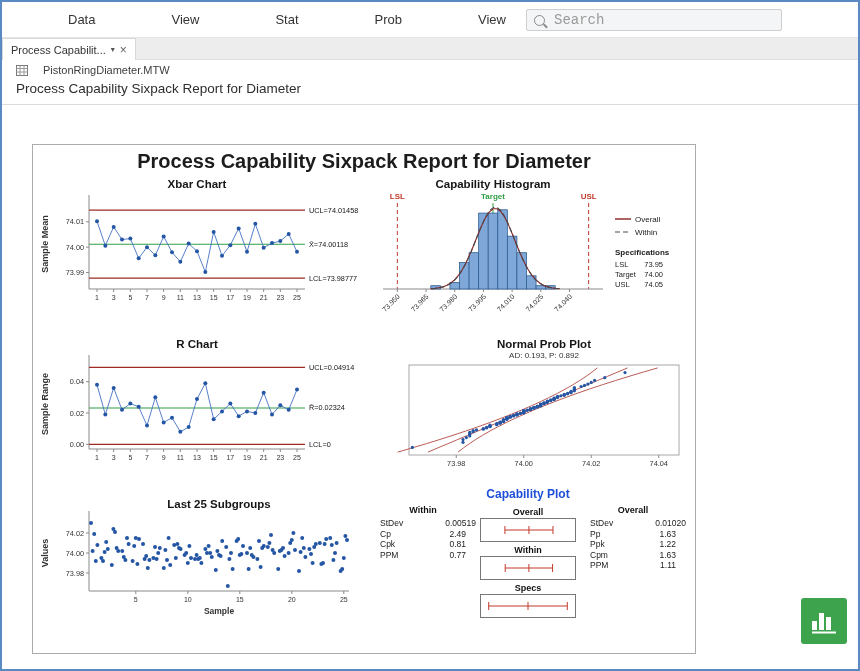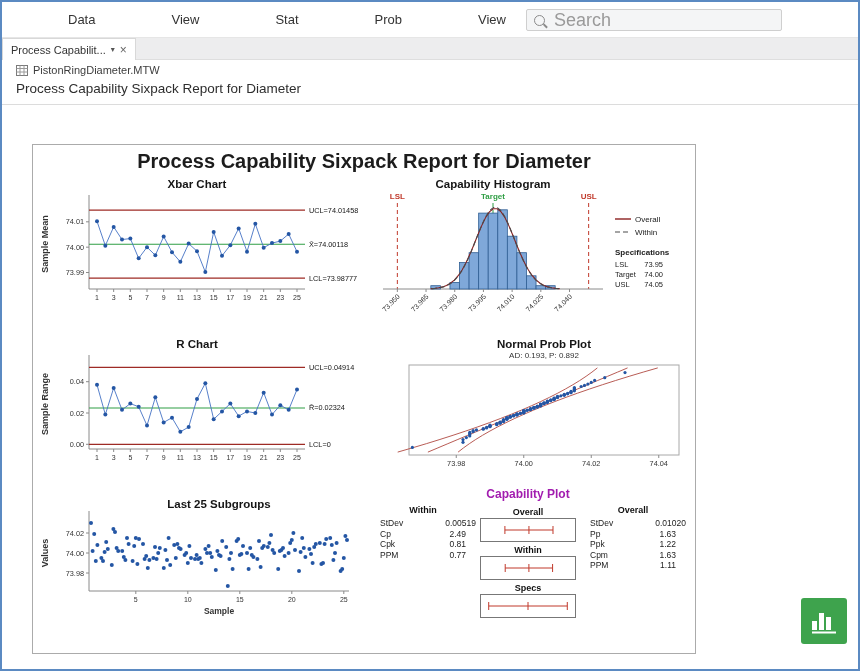--- a/index.html
+++ b/index.html
@@ -2,39 +2,39 @@
 <html><head>
 <meta charset="utf-8">
 <style>
   html,body{margin:0;padding:0;background:#fff;font-family:"Liberation Sans",sans-serif;}
   .window{position:relative;width:856px;height:667px;border:2px solid #5b8ac2;background:#fff;overflow:hidden;}
   .menubar{position:absolute;top:0;left:0;right:0;height:36px;display:flex;align-items:center;padding-left:30px;gap:40px;font-size:13px;color:#333;background:#fff;border-bottom:1px solid #e6e6e6;box-sizing:border-box;}
   .menu-item{white-space:nowrap;cursor:default;margin-left:36px;}
   .searchbox{position:absolute;left:524px;top:7px;width:256px;height:22px;border:1px solid #cfcfcf;background:#f4f5f6;border-radius:2px;display:flex;align-items:center;padding:0 7px;gap:7px;box-sizing:border-box;}
   .search-icon{position:relative;width:9px;height:9px;border:1.4px solid #8a8a8a;border-radius:50%;flex:0 0 auto;}
   .search-icon::after{content:"";position:absolute;width:5px;height:1.5px;background:#8a8a8a;transform:rotate(45deg);right:-4px;bottom:-2px;}
-  .searchbox input{border:none;background:transparent;outline:none;font-size:18px;color:#0c4a6e;width:100%;font-family:Liberation Sans, sans-serif;}
+  .searchbox input{border:none;background:transparent;outline:none;font-size:14px;color:#0c4a6e;width:100%;font-family:Liberation Mono, monospace;}
   .searchbox input::placeholder{color:#9a9a9a;}
   .tabbar{position:absolute;top:36px;left:0;right:0;height:22px;background:#ededee;border-bottom:1px solid #dedede;display:flex;box-sizing:border-box;}
   .tab{display:flex;align-items:center;gap:5px;background:#fff;border:1px solid #d8d8d8;border-bottom:none;padding:0 8px;font-size:11px;color:#333;height:22px;box-sizing:border-box;}
   .tab-caret{font-size:8px;color:#555;}
   .tab-close{font-size:12px;color:#666;line-height:10px;}
-  .ws-row{position:absolute;top:62px;left:14px;display:flex;align-items:center;gap:5px;font-size:11px;color:#3d3d3d;}
+  .ws-row{position:absolute;top:62px;left:14px;display:flex;align-items:center;gap:15px;font-size:11px;color:#3d3d3d;}
   .session-heading{position:absolute;top:79px;left:14px;font-size:13.5px;color:#2e2e2e;}
   .divider{position:absolute;top:102px;left:0;right:0;height:1px;background:#dcdcdc;}
   .report{position:absolute;left:30px;top:142px;width:662px;height:508px;border:1px solid #ababab;background:#fff;box-sizing:content-box;}
   .report-title{position:absolute;top:5px;left:0;width:100%;text-align:center;font-size:20px;font-weight:bold;color:#1c1c1c;}
   svg.panel{position:absolute;overflow:visible;}
   #xbar-svg{left:4px;top:30px;}
   #hist-svg{left:330px;top:30px;}
   #r-svg{left:4px;top:190px;}
   #prob-svg{left:330px;top:190px;}
   #last25-svg{left:4px;top:350px;}
   .cap{position:absolute;left:332px;top:342px;width:326px;height:140px;}
-  .cap-title{text-align:center;font-weight:bold;font-size:12px;color:#a21caf;}
+  .cap-title{text-align:center;font-weight:bold;font-size:12px;color:#1d4ed8;}
   .cap-cols{display:flex;justify-content:center;gap:10px;margin-top:4px;}
   .cap-stats{width:86px;font-size:8.5px;color:#222;}
   .cap-head{text-align:center;font-weight:bold;font-size:9px;margin-bottom:3px;color:#111;}
   .cap-row{display:flex;justify-content:space-between;line-height:10.5px;gap:42px;}
   .cap-mid{width:104px;display:flex;flex-direction:column;align-items:center;}
   .cap-int-label{font-size:9px;font-weight:bold;color:#111;line-height:11px;margin-top:2px;}
   .cap-box{width:96px;height:24px;border:1px solid #777;box-sizing:border-box;margin-bottom:1px;background:#fff;}
   .cap-box svg{display:block;}
   .footnote{position:absolute;left:8px;top:484px;font-style:italic;font-size:12.5px;color:#222;}
   .fab{position:absolute;left:799px;top:596px;width:46px;height:46px;background:#3ea34d;border-radius:3px;display:flex;align-items:center;justify-content:center;}

